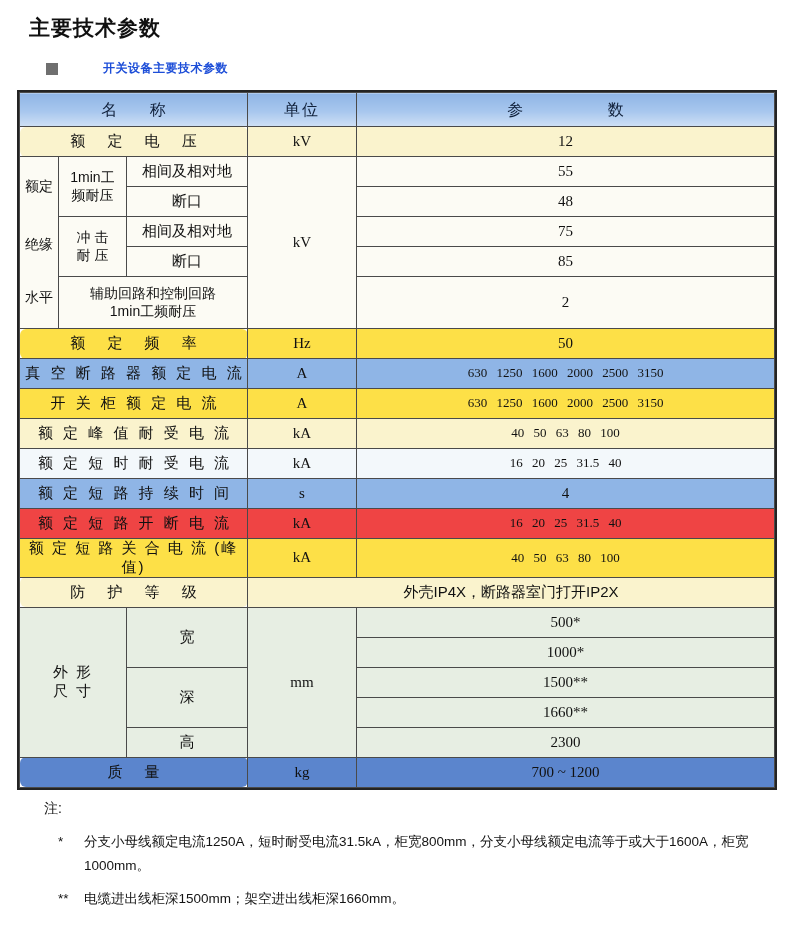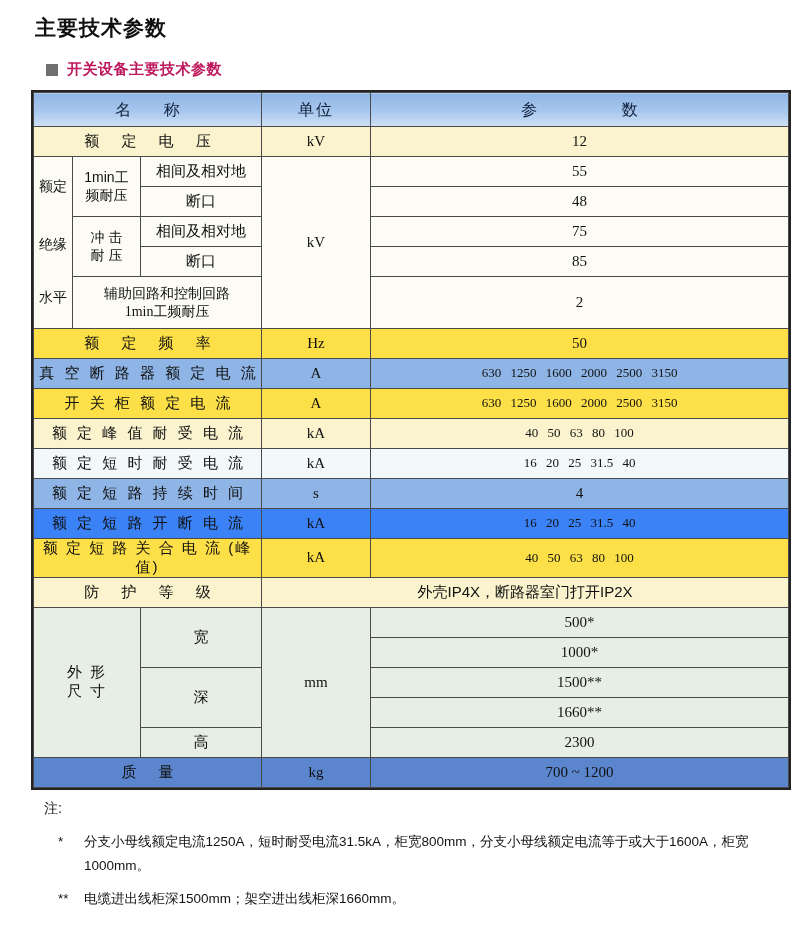--- a/index.html
+++ b/index.html
@@ -12,21 +12,21 @@
     height: 952px;
     font-family: "Liberation Serif", "DejaVu Serif", serif;
     color: #111111;
     position: relative;
     overflow: hidden;
   }
 
   
   .page-title {
     position: absolute;
-    left: 35px;
+    left: 29px;
     top: 14px;
     font-family: "Liberation Sans", "DejaVu Sans", sans-serif;
     font-weight: bold;
     font-size: 21px;
     letter-spacing: 1px;
     color: #101010;
   }
   .section-head {
     position: absolute;
     left: 46px;
@@ -37,29 +37,30 @@
   }
   .bullet-square {
     width: 12px;
     height: 12px;
     background: #6f6f6f;
     display: inline-block;
   }
   .section-head-label {
     font-family: "Liberation Sans", "DejaVu Sans", sans-serif;
     font-weight: bold;
-    font-size: 15px;
+    font-size: 12px;
     letter-spacing: .5px;
-    color: #be185d;
+    color: #1d4ed8;
+    margin-left: 36px;
   }
 
   
   .spec-table {
     position: absolute;
-    left: 33px;
+    left: 19px;
     top: 92px;
     width: 755px;
     border-collapse: collapse;
     table-layout: fixed;
     font-size: 14px;
   }
   .spec-table td, .spec-table th {
     border: 1px solid #4a4a4a;
     padding: 0;
     text-align: center;
@@ -86,48 +87,48 @@
     letter-spacing: 2px;
   }
   .hdr-name  { letter-spacing: 14px; text-indent: 14px; }
   .hdr-param { letter-spacing: 40px; text-indent: 40px; }
 
   
   .t-cream  { background: #faf3cd; }
   .t-white  { background: #fcfbf4; }
   .t-pink   { background: #fde047; margin-top: 16px; }
   .t-blue   { background: #8fb5e6; margin-top: 36px; }
-  .t-mint   { background: #3b82f6; }
+  .t-mint   { background: #ef4444; }
   .t-sage   { background: #e7eee3; }
   .t-deep   { background: #5b85cd; margin-left: 16px; }
   .t-paleb  { background: #f3f8fb; }
 
   .bold { font-weight: bold; }
-  .sp3 { letter-spacing: 9px; text-indent: 9px; }
+  .sp3 { letter-spacing: 9px; text-indent: 9px; border-radius: 6px; }
   .sp1 { letter-spacing: 3px; text-indent: 3px; }
 
   .nm-sans {
     font-family: "Liberation Sans", "DejaVu Sans", sans-serif;
     font-weight: bold;
     font-size: 15px;
   }
   .val-serif {
     font-family: "Liberation Serif", "DejaVu Serif", serif;
     font-size: 15px;
   }
   .unit-cell {
     font-family: "Liberation Serif", "DejaVu Serif", serif;
     font-size: 15px;
   }
   .vert-label {
     font-family: "Liberation Sans", "DejaVu Sans", sans-serif;
     font-weight: bold;
     font-size: 14px;
   }
-  .multi-line { font-size: 14px; font-family:Liberation Serif, serif; font-weight:bold;}
+  .multi-line { font-size: 14px; font-family:Liberation Sans, sans-serif; font-weight:bold;}
   .values-spread {
     font-family: "Liberation Serif", "DejaVu Serif", serif;
     font-size: 13px;
     word-spacing: 6px;
   }
 
   
   .notes {
     position: absolute;
     left: 44px;

